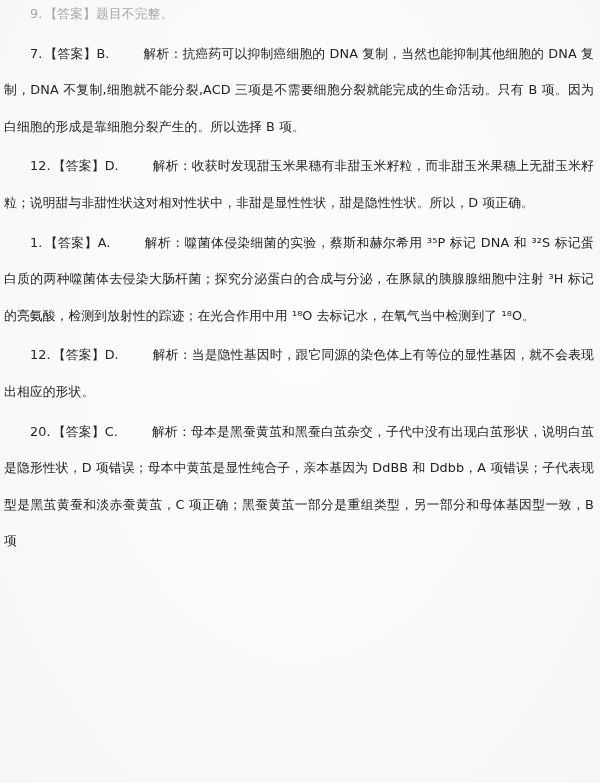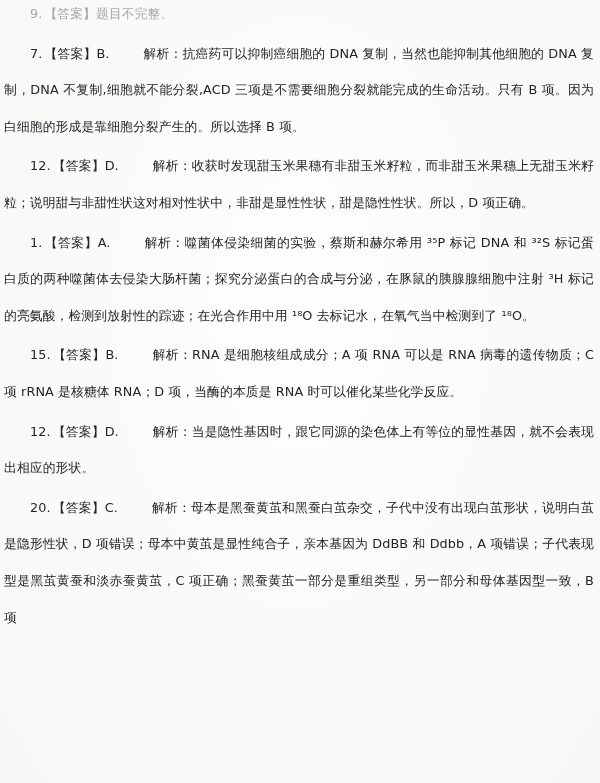--- a/index.html
+++ b/index.html
@@ -41,19 +41,18 @@
   <p class="item muted"><span class="num">9.</span><span class="lbl">【答案】</span><span class="ans">题目不完整。</span></p>
 
 
   <p class="item"><span class="num">7.</span><span class="lbl">【答案】</span><span class="ans">B.</span><span class="gap"></span><span class="analysis">解析：抗癌药可以抑制癌细胞的 DNA 复制，当然也能抑制其他细胞的 DNA 复制，DNA 不复制,细胞就不能分裂,ACD 三项是不需要细胞分裂就能完成的生命活动。只有 B 项。因为白细胞的形成是靠细胞分裂产生的。所以选择 B 项。</span></p>
 
   <p class="item"><span class="num">12.</span><span class="lbl">【答案】</span><span class="ans">D.</span><span class="gap"></span><span class="analysis">解析：收获时发现甜玉米果穗有非甜玉米籽粒，而非甜玉米果穗上无甜玉米籽粒；说明甜与非甜性状这对相对性状中，非甜是显性性状，甜是隐性性状。所以，D 项正确。</span></p>
 
   <p class="item"><span class="num">1.</span><span class="lbl">【答案】</span><span class="ans">A.</span><span class="gap"></span><span class="analysis">解析：噬菌体侵染细菌的实验，蔡斯和赫尔希用 ³⁵P 标记 DNA 和 ³²S 标记蛋白质的两种噬菌体去侵染大肠杆菌；探究分泌蛋白的合成与分泌，在豚鼠的胰腺腺细胞中注射 ³H 标记的亮氨酸，检测到放射性的踪迹；在光合作用中用 ¹⁸O 去标记水，在氧气当中检测到了 ¹⁸O。</span></p>
 
 
-  <p class="item"><span class="num">15.</span><span class="lbl">【答案】</span><span class="ans">B.</span><span class="gap"></span><span class="analysis">解析：RNA 是细胞核组成成分；A 项 RNA 可以是 RNA 病毒的遗传物质；C 项 rRNA 是核糖体 RNA；D 项，当酶的本质是 RNA 时可以催化某些化学反应。</span></p>
 
   <p class="item"><span class="num">12.</span><span class="lbl">【答案】</span><span class="ans">D.</span><span class="gap"></span><span class="analysis">解析：当是隐性基因时，跟它同源的染色体上有等位的显性基因，就不会表现出相应的形状。</span></p>
 
   <p class="item"><span class="num">20.</span><span class="lbl">【答案】</span><span class="ans">C.</span><span class="gap"></span><span class="analysis">解析：母本是黑蚕黄茧和黑蚕白茧杂交，子代中没有出现白茧形状，说明白茧是隐形性状，D 项错误；母本中黄茧是显性纯合子，亲本基因为 DdBB 和 Ddbb，A 项错误；子代表现型是黑茧黄蚕和淡赤蚕黄茧，C 项正确；黑蚕黄茧一部分是重组类型，另一部分和母体基因型一致，B 项</span></p>
 </div>
 </div>
 
 </body></html>

